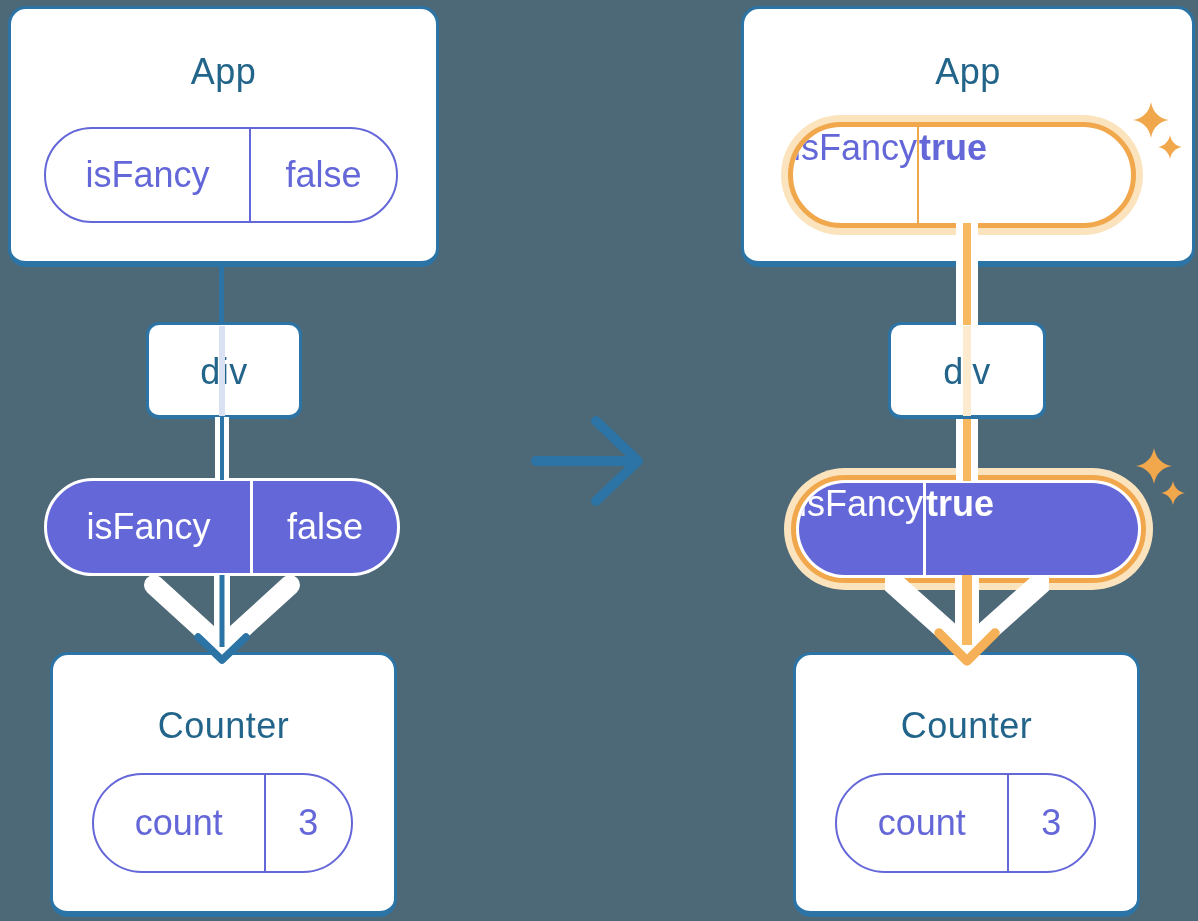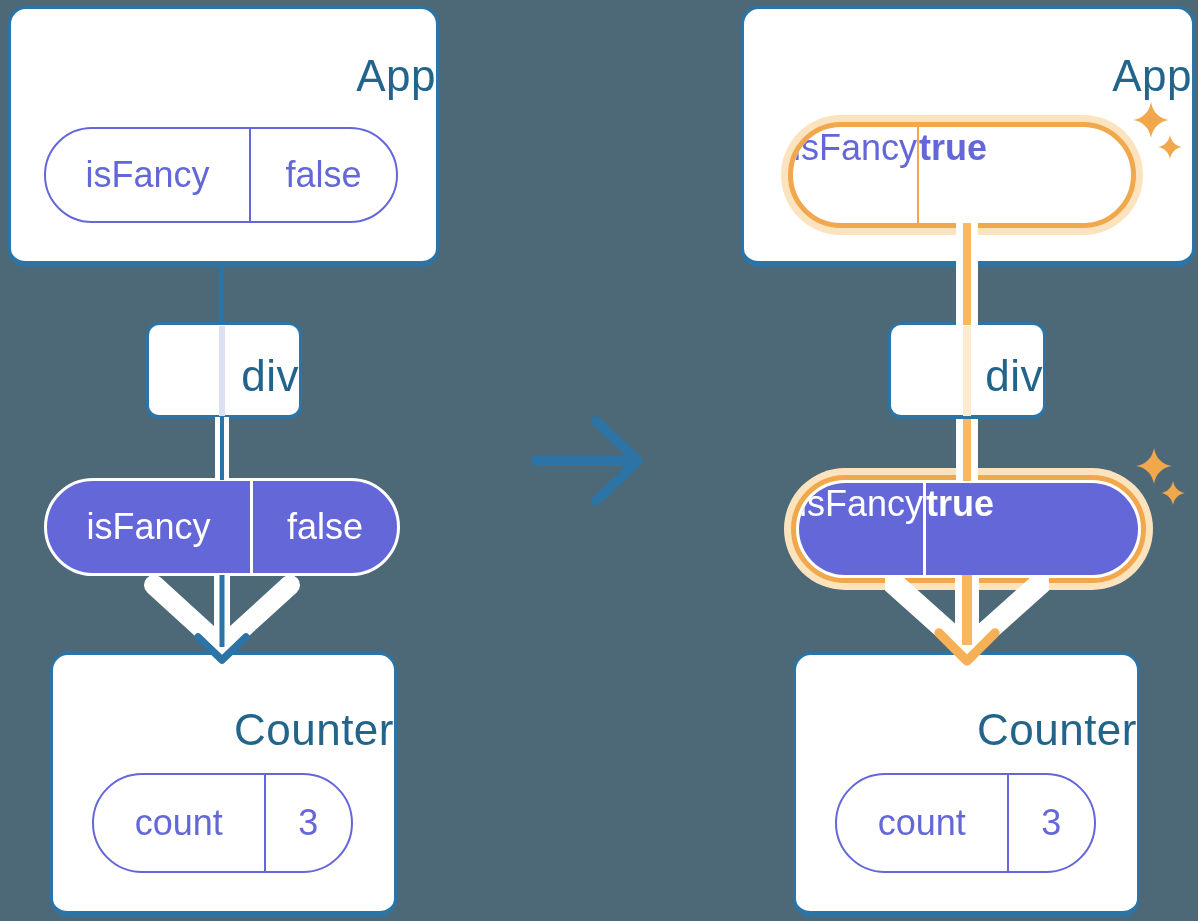--- a/index.html
+++ b/index.html
@@ -5,21 +5,21 @@
   :root{
     --background:#4D6876; --teal:#2B74A5; --title-text:#23658A;
     --purple:#6467D8; --orange:#F1A74C; --orange-line:#F7B85F;
     --pale-orange:#FBE3BD; --peach:#FCEBCF; --lavender:#D9E1F2; --white:#FFFFFF;
   }
   *{margin:0;padding:0;box-sizing:border-box}
   body{font-family:"Liberation Sans",sans-serif;background:#2b3a42}
   .canvas{position:relative;width:1198px;height:921px;background:var(--background);overflow:hidden}
 
   .card{position:absolute;background:#fff;border:3px solid var(--teal);border-bottom-width:6px;border-radius:18px;z-index:1}
-  .card-title{position:absolute;left:0;right:0;text-align:right;color:var(--title-text);font-size:44px;font-weight:500;letter-spacing:.5px}
+  .card-title{position:absolute;left:0;right:0;text-align:center;color:var(--title-text);font-size:36px;font-weight:500;letter-spacing:.5px}
 
   .pill{position:absolute;display:flex;align-items:stretch;border-radius:999px;overflow:hidden;z-index:2;font-size:36px}
   .pill .cell{flex:0 0 58%;display:flex;align-items:center;justify-content:center}
   .pill .cell.value{flex:1 1 auto}
   .pill .divider{flex:0 0 auto}
   .outline-pill{background:#fff;border:2px solid var(--purple);color:var(--purple)}
   .outline-pill .divider{width:2px;background:var(--purple)}
   .filled-pill{background:var(--purple);border:3px solid #fff;color:#fff}
   .filled-pill .divider{width:3px;background:#fff}
   .counter-pill .cell{flex-basis:66%}

